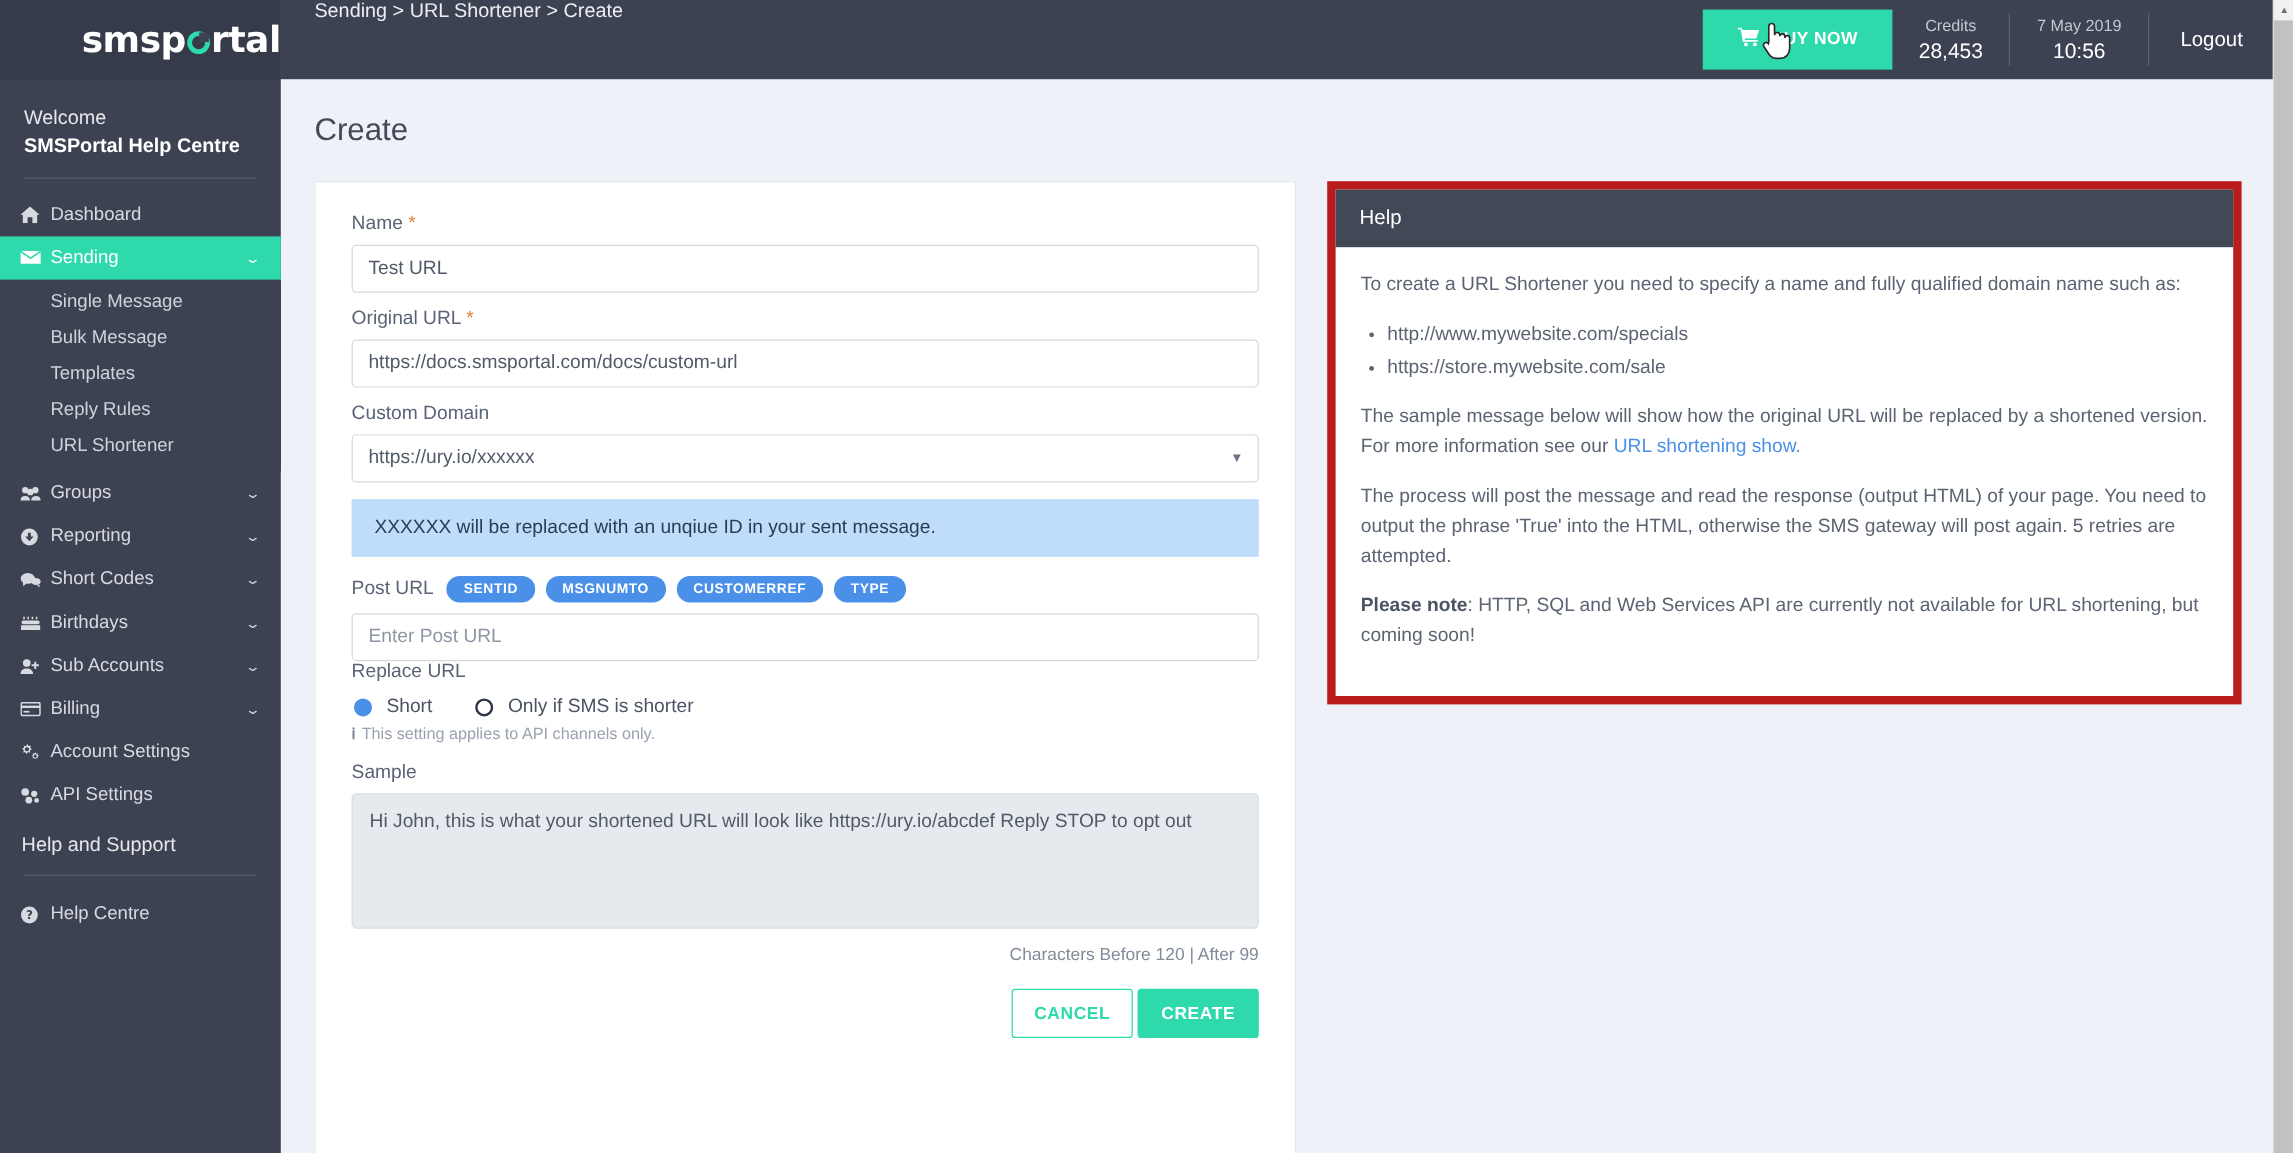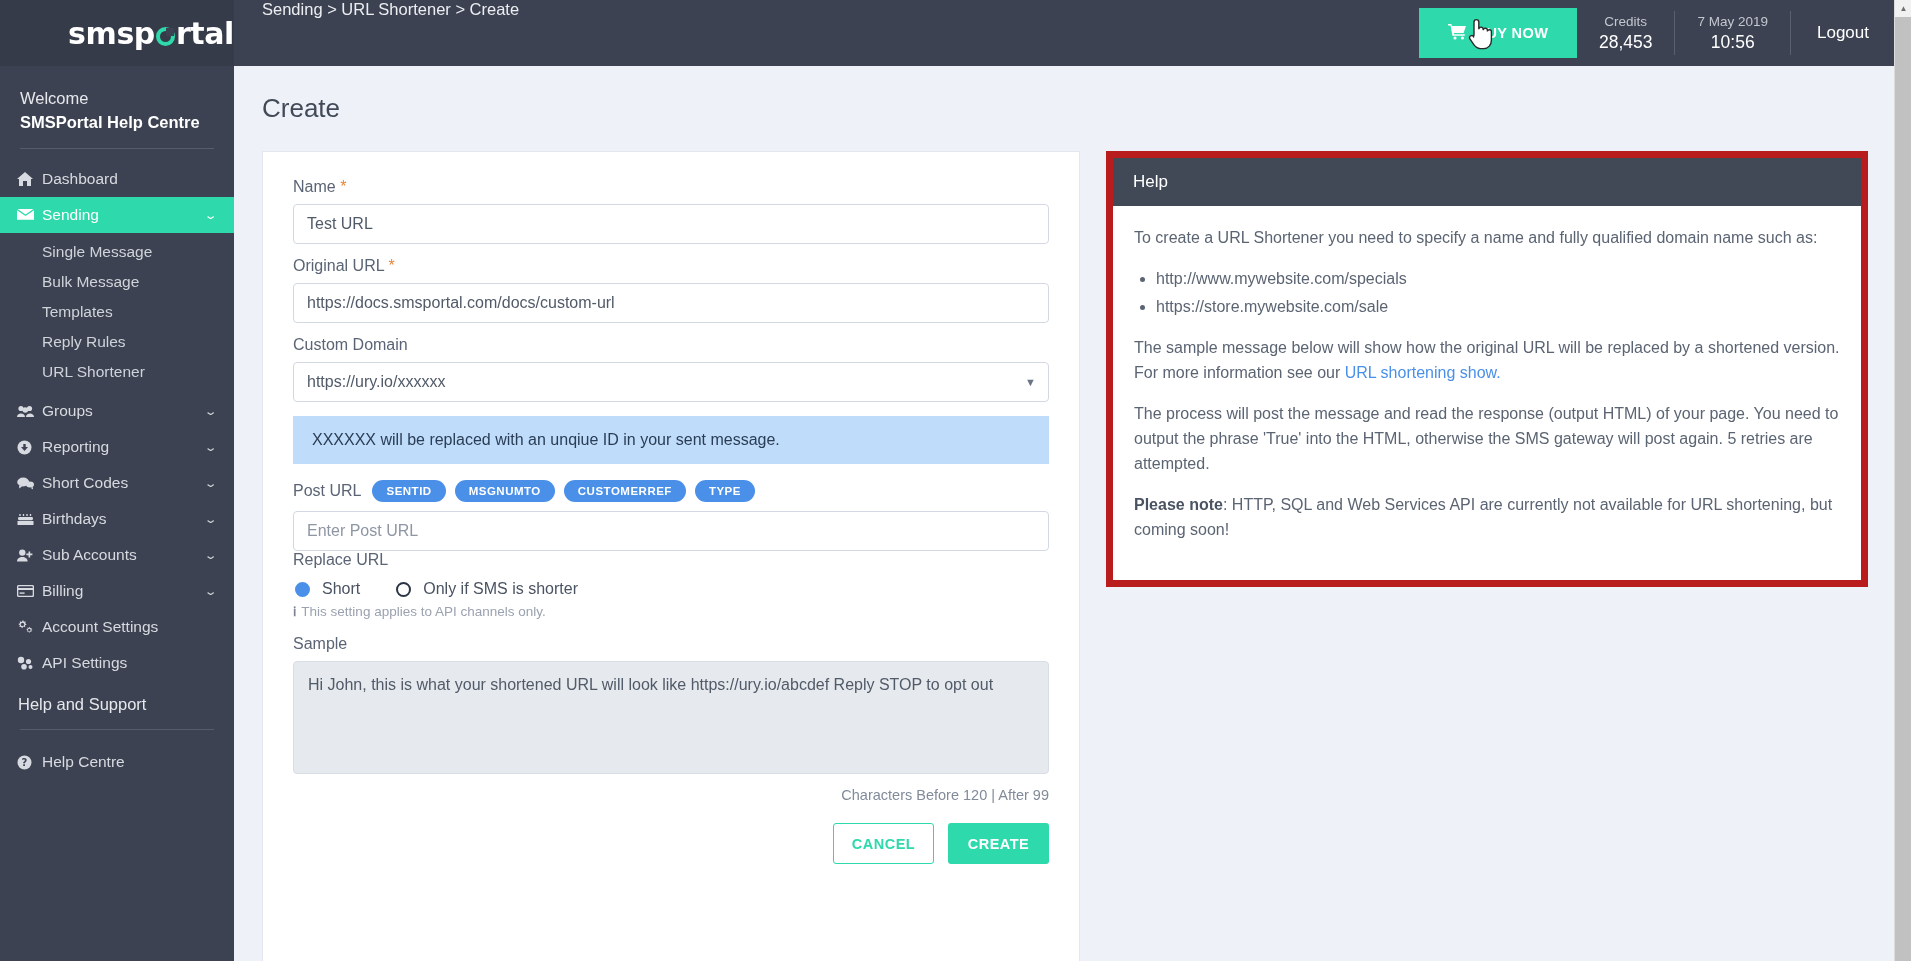--- a/index.html
+++ b/index.html
@@ -167,21 +167,21 @@
   .sample-area {
     width: 100%; height: 113px; background: #e6eaee; border: 1px solid #d8dee5;
     border-radius: 4px; padding: 12px 14px; font-size: 16px; color: #515a68;
     font-family: "Liberation Sans", sans-serif; resize: none; outline: none;
     line-height: 22px;
   }
   .charcount {
     text-align: right; font-size: 14.5px; color: #828b99; margin-top: 9px;
   }
   .btn-row {
-    display: flex; justify-content: flex-end; gap: 14px; margin-top: 20px;
+    display: flex; justify-content: flex-end; gap: 4px; margin-top: 20px;
   }
   .btn {
     width: 101px; height: 41px; font-size: 14.5px; font-weight: bold;
     letter-spacing: 0.5px; cursor: pointer; border-radius: 3px;
     font-family: "Liberation Sans", sans-serif;
   }
   .btn-cancel { background: #ffffff; color: #2ed9ab; border: 1.5px solid #2ed9ab; }
   .btn-create { background: #2ed9ab; color: #ffffff; border: none; }
 
   

